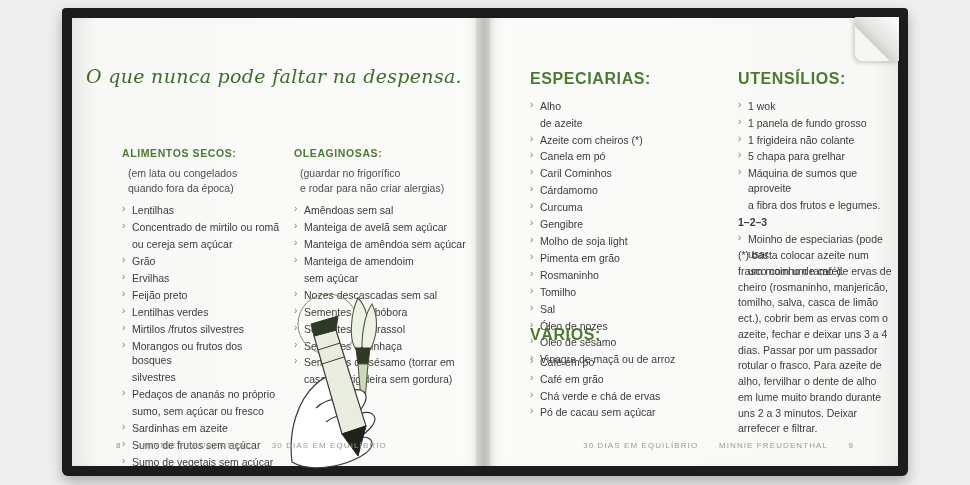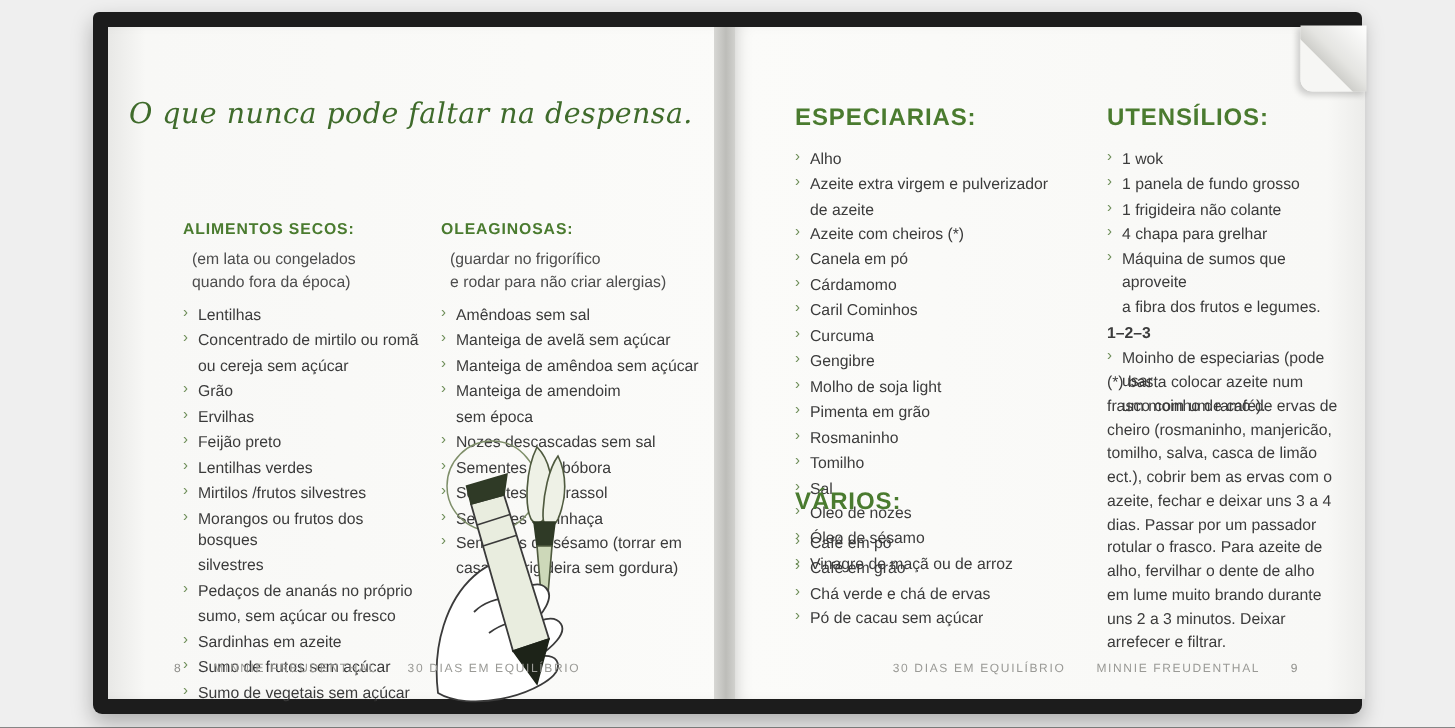--- a/index.html
+++ b/index.html
@@ -12,21 +12,21 @@
   .stage{position:relative;width:970px;height:485px;}
 
   
   .book{
     position:absolute;left:62px;top:8px;width:846px;height:468px;
     background:#1c1c1c;
     border-radius:4px 4px 6px 6px;
     box-shadow:0 6px 14px rgba(0,0,0,.28);
   }
   .page-left,.page-right{
-    position:absolute;top:10px;height:448px;background:#f7f7f5;padding-left:12px;
+    position:absolute;top:10px;height:448px;background:#f7f7f5;
   }
   .page-left{left:10px;width:406px;
     background:linear-gradient(to right,#e8e8e6 0%,#f8f8f6 6%,#fbfbf9 100%);
     box-shadow:inset -7px 0 12px -8px rgba(0,0,0,.25);}
   .page-right{left:428px;width:408px;
     background:linear-gradient(to left,#ececea 0%,#f8f8f6 6%,#fbfbf9 100%);
     box-shadow:inset 7px 0 12px -8px rgba(0,0,0,.25);}
   .spine{
     position:absolute;left:414px;top:10px;width:16px;height:448px;
     background:linear-gradient(to right,#d7d7d4,#bdbdb9,#d7d7d4);
@@ -112,21 +112,21 @@
       <div class="col" style="left:222px;top:128px;width:175px;">
         <div class="sec-head">OLEAGINOSAS:</div>
         <div class="note">
           (guardar no frigorífico<br>e rodar para não criar alergias)
         </div>
         <ul>
           <li>Amêndoas sem sal</li>
           <li>Manteiga de avelã sem açúcar</li>
           <li>Manteiga de amêndoa sem açúcar</li>
           <li>Manteiga de amendoim</li>
-          <li class="cont">sem época</li>
+          <li class="cont">sem açúcar</li>
           <li>Nozes descascadas sem sal</li>
           <li>Sementes de abóbora</li>
           <li>Sementes de girassol</li>
           <li>Sementes de linhaça</li>
           <li>Sementes de sésamo (torrar em</li>
           <li class="cont">casa em frigideira sem gordura)</li>
         </ul>
       </div>
 
       <div class="illus">
@@ -170,26 +170,25 @@
 
     <div class="spine"></div>
 
     <div class="page-right">
       <div class="curl"></div>
 
       <div class="col" style="left:40px;top:50px;width:175px;">
         <div class="sec-head big">ESPECIARIAS:</div>
         <ul style="margin-top:8px;">
           <li>Alho</li>
-          <li>Azeite extra virgem e pulverizador</li>
           <li class="cont">de azeite</li>
           <li>Azeite com cheiros (*)</li>
           <li>Canela em pó</li>
+          <li>Caril Cominhos</li>
           <li>Cárdamomo</li>
-          <li>Caril Cominhos</li>
           <li>Curcuma</li>
           <li>Gengibre</li>
           <li>Molho de soja light</li>
           <li>Pimenta em grão</li>
           <li>Rosmaninho</li>
           <li>Tomilho</li>
           <li>Sal</li>
           <li>Óleo de nozes</li>
           <li>Óleo de sésamo</li>
           <li>Vinagre de maçã ou de arroz</li>
@@ -205,21 +204,21 @@
           <li>Pó de cacau sem açúcar</li>
         </ul>
       </div>
 
       <div class="col" style="left:248px;top:50px;width:152px;">
         <div class="sec-head big">UTENSÍLIOS:</div>
         <ul style="margin-top:8px;">
           <li>1 wok</li>
           <li>1 panela de fundo grosso</li>
           <li>1 frigideira não colante</li>
-          <li>4 chapa para grelhar</li>
+          <li>5 chapa para grelhar</li>
           <li>Máquina de sumos que aproveite</li>
           <li class="cont">a fibra dos frutos e legumes.</li>
           <li class="plain">1–2–3</li>
           <li>Moinho de especiarias (pode usar</li>
           <li class="cont">um moinho de café).</li>
         </ul>
       </div>
 
       <div class="para" style="position:absolute;left:248px;top:230px;width:155px;">(*) basta colocar azeite num frasco com um ramo de ervas de cheiro (rosmaninho, manjericão, tomilho, salva, casca de limão ect.), cobrir bem as ervas com o azeite, fechar e deixar uns 3 a 4 dias. Passar por um passador rotular o frasco. Para azeite de alho, fervilhar o dente de alho em lume muito brando durante uns 2 a 3 minutos. Deixar arrefecer e filtrar.</div>
 

